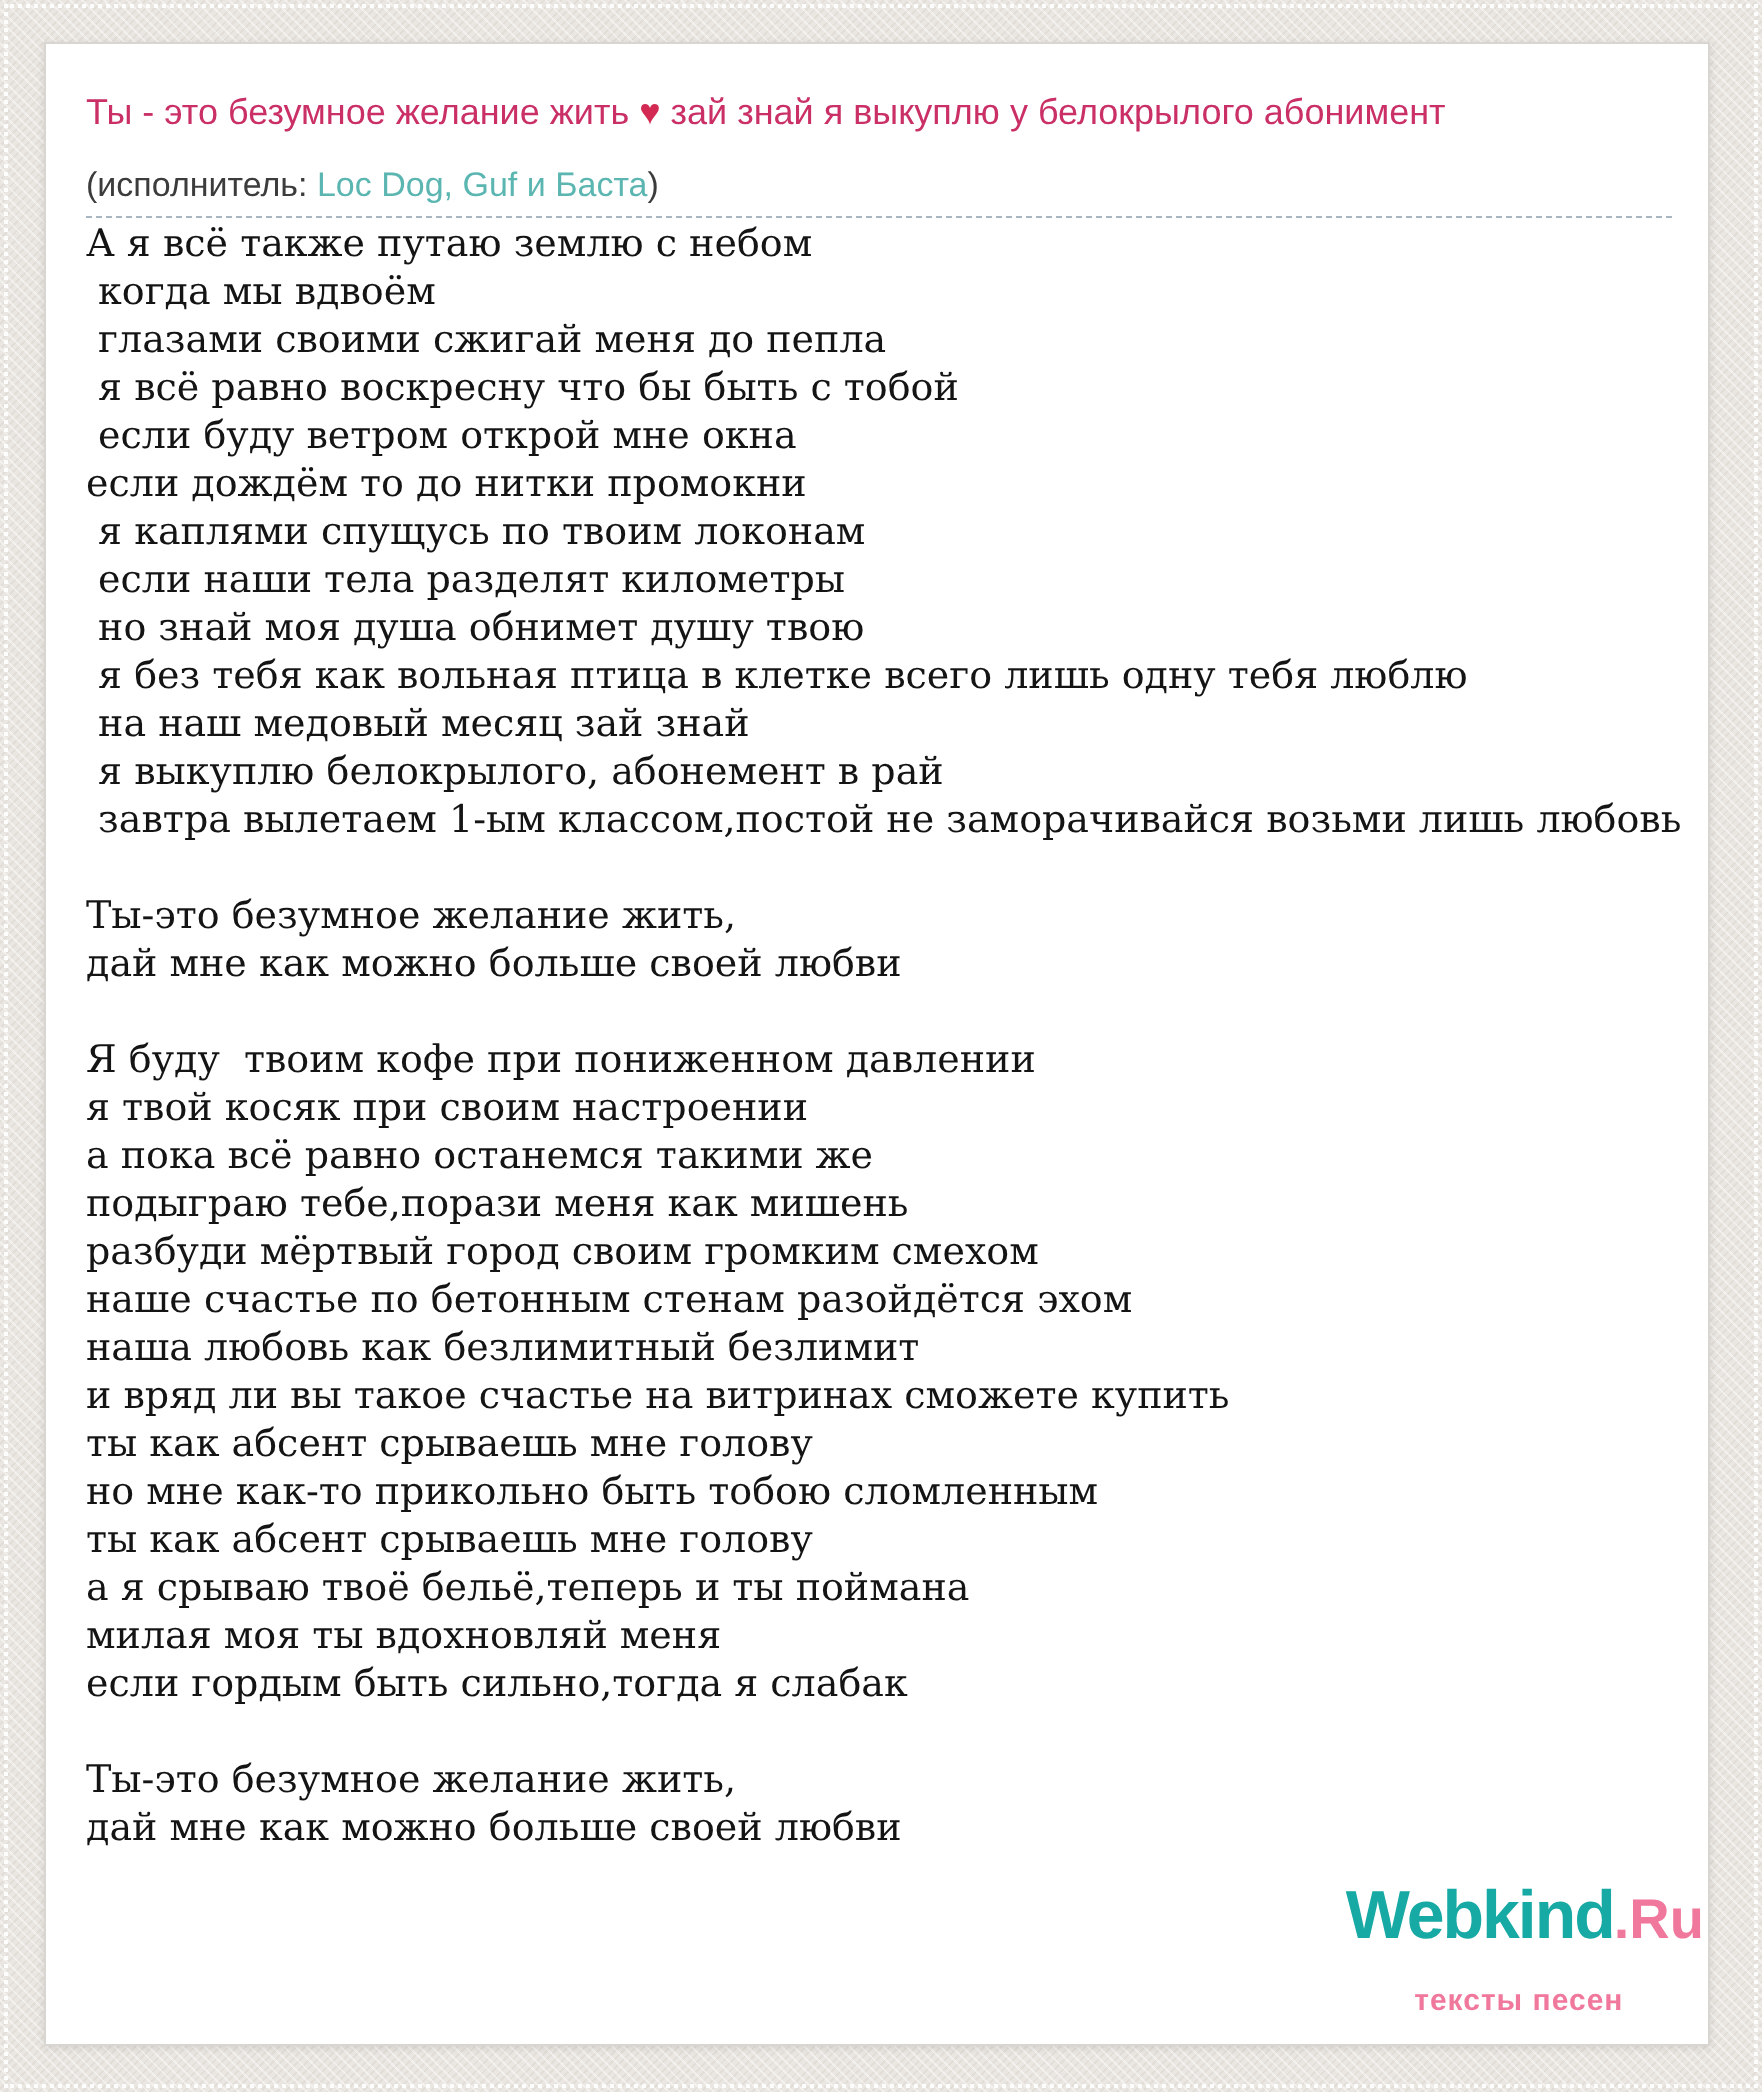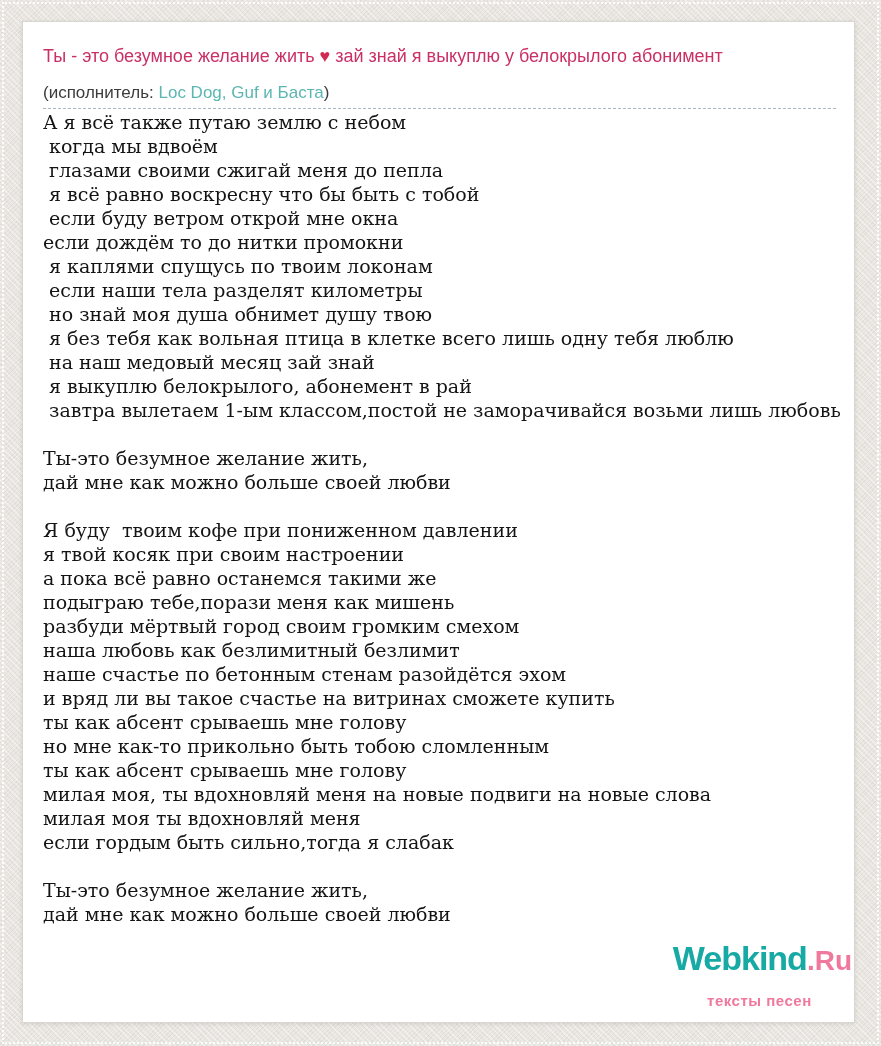--- a/index.html
+++ b/index.html
@@ -131,27 +131,27 @@
       <div class="lyrics-line"> завтра вылетаем 1-ым классом,постой не заморачивайся возьми лишь любовь</div>
       <div class="lyrics-line"></div>
       <div class="lyrics-line">Ты-это безумное желание жить,</div>
       <div class="lyrics-line">дай мне как можно больше своей любви</div>
       <div class="lyrics-line"></div>
       <div class="lyrics-line">Я буду  твоим кофе при пониженном давлении</div>
       <div class="lyrics-line">я твой косяк при своим настроении</div>
       <div class="lyrics-line">а пока всё равно останемся такими же</div>
       <div class="lyrics-line">подыграю тебе,порази меня как мишень</div>
       <div class="lyrics-line">разбуди мёртвый город своим громким смехом</div>
+      <div class="lyrics-line">наше счастье по бетонным стенам разойдётся эхом</div>
       <div class="lyrics-line">наша любовь как безлимитный безлимит</div>
-      <div class="lyrics-line">наше счастье по бетонным стенам разойдётся эхом</div>
       <div class="lyrics-line">и вряд ли вы такое счастье на витринах сможете купить</div>
       <div class="lyrics-line">ты как абсент срываешь мне голову</div>
       <div class="lyrics-line">но мне как-то прикольно быть тобою сломленным</div>
       <div class="lyrics-line">ты как абсент срываешь мне голову</div>
-      <div class="lyrics-line">милая моя, ты вдохновляй меня на новые подвиги на новые слова</div>
+      <div class="lyrics-line">а я срываю твоё бельё,теперь и ты поймана</div>
       <div class="lyrics-line">милая моя ты вдохновляй меня</div>
       <div class="lyrics-line">если гордым быть сильно,тогда я слабак</div>
       <div class="lyrics-line"></div>
       <div class="lyrics-line">Ты-это безумное желание жить,</div>
       <div class="lyrics-line">дай мне как можно больше своей любви</div>
     </div>
 
   <a class="logo" href="#">
     <div class="logo-row"><span class="logo-main">Webkind</span><span class="logo-suffix">.Ru</span></div>
     <div class="logo-tagline">тексты песен</div>

